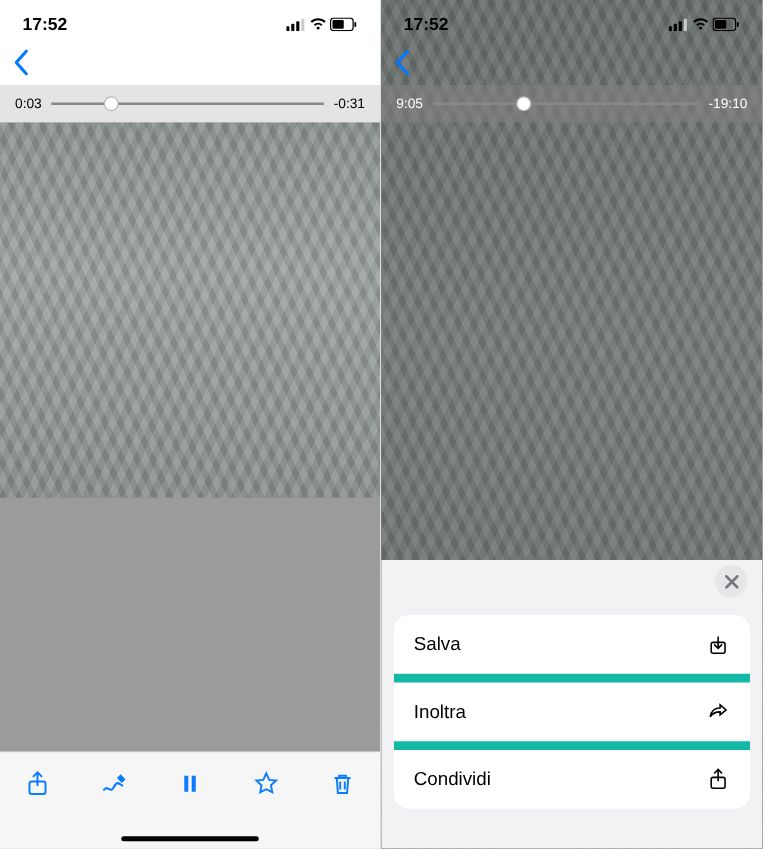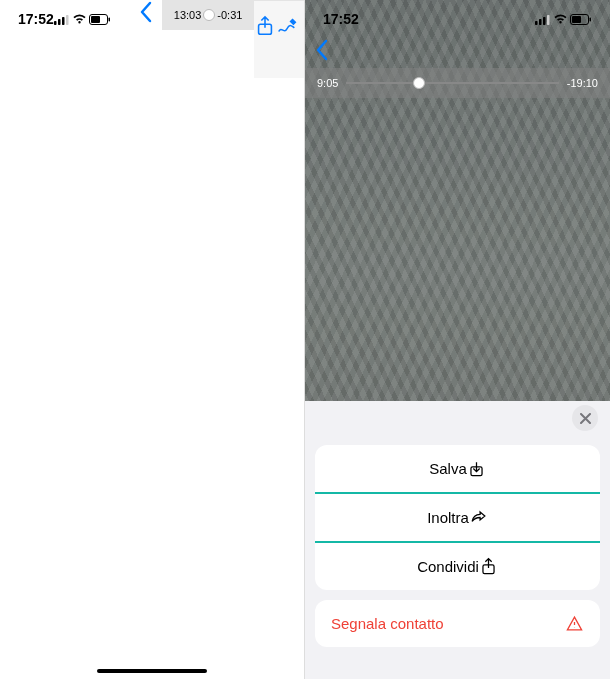--- a/index.html
+++ b/index.html
@@ -1,17 +1,17 @@
 <!DOCTYPE html>
 <html><head>
 <meta charset="utf-8">
 <style>
 *{margin:0;padding:0;box-sizing:border-box;font-family:-apple-system,Helvetica,Arial,sans-serif}
 body{width:610px;height:679px;display:flex;background:#fff}
-.screen{width:305px;height:679px;position:relative;display:flex;flex-direction:row;overflow:hidden}
+.screen{width:305px;height:679px;position:relative;display:flex;flex-direction:column;overflow:hidden}
 .screen.left{border-right:1px solid #ddd}
 .status-bar{height:38px;display:flex;justify-content:space-between;align-items:center;padding:0 18px;font-size:14px;font-weight:600;color:#000;z-index:10}
 .screen.right .status-bar{background:rgba(0,0,0,0);position:absolute;top:0;left:0;right:0}
 .status-right{display:flex;align-items:center;gap:2px}
 .nav-bar{height:30px;display:flex;align-items:center;padding:0 10px;z-index:10}
 .screen.right .nav-bar{position:absolute;top:38px;left:0;right:0}
 .back-chevron{color:#007aff;font-size:24px;font-weight:400}
 .scrub-bar{height:30px;display:flex;align-items:center;padding:0 12px;gap:8px;font-size:11px;color:#000;background:rgba(210,210,210,0.6);z-index:10}
 .screen.right .scrub-bar{position:absolute;top:68px;left:0;right:0;background:rgba(130,130,130,0.55);color:#fff}
 .track{flex:1;height:2px;background:#888;position:relative}
@@ -29,22 +29,22 @@
 .toolbar .icon{color:#0a7cff}
 .toolbar svg{width:22px;height:22px}
 .home-ind{position:absolute;bottom:6px;left:50%;transform:translateX(-50%);width:110px;height:4px;border-radius:3px;background:#000}
 .screen.right .home-ind{background:#000}
 
 .screen.right{background:#555}
 .screen.right .video-area{height:100%;position:absolute;inset:0}
 .sheet{position:absolute;bottom:0;left:0;right:0;background:#f2f2f5;border-radius:0;padding:10px 10px 32px;z-index:20}
 .close-x{position:absolute;top:4px;right:12px;width:26px;height:26px;border-radius:50%;background:#e6e6e9;color:#76767b;display:flex;align-items:center;justify-content:center;font-size:15px;font-weight:600}
 .menu-group{background:#fff;border-radius:12px;margin-top:34px;overflow:hidden}
-.menu-item{display:flex;justify-content:center;align-items:center;padding:14px 16px;font-size:15px;color:#000}
-.menu-item+.menu-item{border-top:2px solid #14b8a6}
+.menu-item{display:flex;justify-content:space-between;align-items:center;padding:14px 16px;font-size:15px;color:#000}
+.menu-item+.menu-item{border-top:7px solid #14b8a6}
 .menu-item svg{width:19px;height:19px}
 .menu-danger{background:#fff;border-radius:12px;margin-top:10px;padding:14px 16px;display:flex;justify-content:space-between;align-items:center;font-size:15px;color:#ef4136}
 .menu-danger svg{width:19px;height:19px}
 </style>
 </head>
 <body>
 
 <div class="screen left">
  <div class="status-bar">
   <span>17:52</span>
@@ -66,21 +66,21 @@
   </span>
  </div>
  <div class="nav-bar">
   <span class="back-chevron">
    <svg width="13" height="22" viewBox="0 0 13 22">
           <path d="M11 2L3 11l8 9" stroke="#007aff" stroke-width="2.5" fill="none" stroke-linecap="round" stroke-linejoin="round"></path>
         </svg>
   </span>
  </div>
  <div class="scrub-bar">
-  <span>13:03</span>
+  <span>0:03</span>
   <div class="track">
         <div class="thumb" style="left:22%"></div>
       </div>
   <span>-0:31</span>
  </div>
  <div class="video-area">
   <div class="water"></div>
   <div class="gray-fill"></div>
  </div>
  <div class="toolbar">
@@ -165,22 +165,15 @@
           </svg>
    </div>
    <div class="menu-item">
     <span>Condividi</span>
     <svg viewBox="0 0 24 24" fill="none" stroke="#000" stroke-width="1.6">
             <path d="M12 3v11M8 6l4-4 4 4"></path>
             <rect x="5" y="10" width="14" height="11" rx="2"></rect>
           </svg>
    </div>
   </div>
-  <div class="menu-danger">
-   <span>Segnala contatto</span>
-   <svg viewBox="0 0 24 24" fill="none" stroke="#ef4136" stroke-width="1.6">
-          <path d="M12 4l9 16H3z"></path>
-          <path d="M12 10v4M12 17v.5"></path>
-        </svg>
-  </div>
  </div>
  <div class="home-ind"></div>
 </div>
 
 </body></html>

